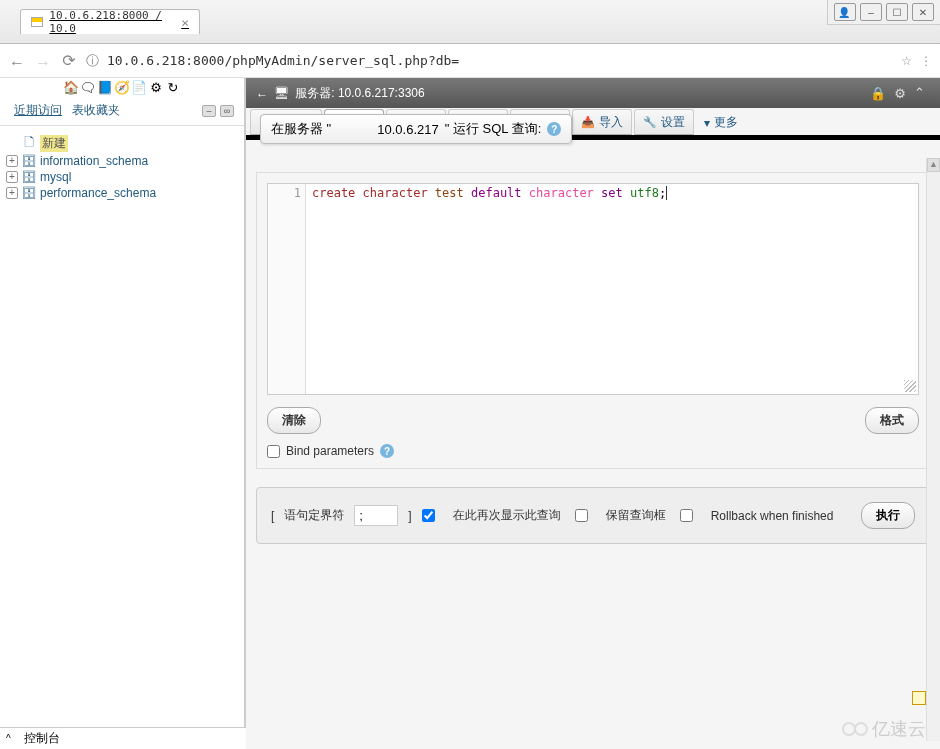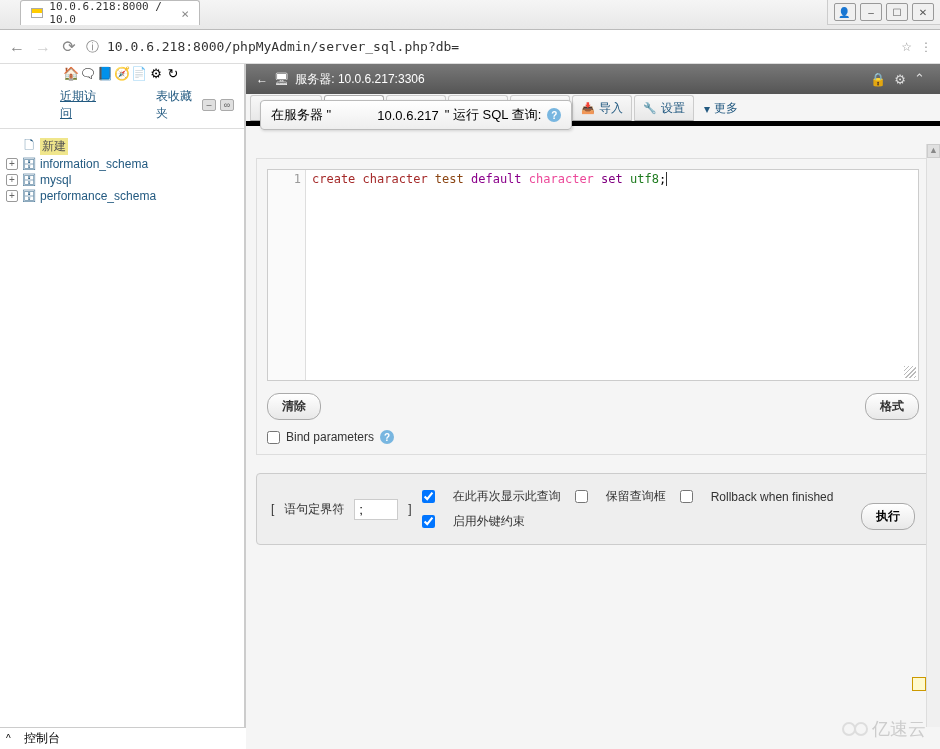--- a/index.html
+++ b/index.html
@@ -3,21 +3,21 @@
 <meta charset="utf-8">
 <style>
 * { box-sizing: border-box; margin: 0; padding: 0; }
 body { font-family: "Microsoft YaHei", Arial, sans-serif; font-size: 12px; background: #fff; width: 940px; height: 749px; overflow: hidden; position: relative; }
 
 
 .window-controls { position: absolute; top: 0; right: 0; display: flex; gap: 4px; padding: 3px 6px; background: rgba(240,240,240,0.8); border-left: 1px solid #ccc; border-bottom: 1px solid #ccc; }
 .window-btn { width: 22px; height: 18px; border: 1px solid #999; background: #f0f0f0; font-size: 10px; display: flex; align-items: center; justify-content: center; cursor: pointer; border-radius: 2px; color: #555; }
 
 
-.browser-tabs { height: 30px; background: linear-gradient(to bottom, #f5f5f5, #e8e8e8); border-bottom: 1px solid #bbb; padding-left: 20px; display: flex; align-items: flex-start; }
+.browser-tabs { height: 44px; background: linear-gradient(to bottom, #f5f5f5, #e8e8e8); border-bottom: 1px solid #bbb; padding-left: 20px; display: flex; align-items: center; text-decoration: underline; }
 .browser-tab { background: #fff; border: 1px solid #bbb; border-bottom: none; border-radius: 3px 3px 0 0; padding: 5px 10px; display: flex; align-items: center; gap: 6px; font-size: 11px; font-family: "SimSun", monospace; color: #333; max-width: 180px; height: 25px; }
 .tab-icon { width: 14px; height: 10px; background: linear-gradient(to bottom, #fc0 50%, #fff 50%); border: 1px solid #aaa; }
 .tab-close { color: #888; font-size: 13px; cursor: pointer; }
 
 
 .url-bar-row { height: 34px; background: #fff; border-bottom: 1px solid #ddd; display: flex; align-items: center; padding: 0 8px; gap: 8px; }
 .nav-btn { width: 18px; height: 18px; border: none; background: none; color: #888; font-size: 16px; cursor: pointer; display: flex; align-items: center; justify-content: center; }
 .url-lock { color: #888; font-size: 13px; }
 .url-text { flex: 1; font-family: "SimSun", monospace; font-size: 13px; color: #333; }
 .url-secure { color: #999; }
@@ -31,21 +31,21 @@
 .logo-row { text-align: center; padding: 8px 0 2px; }
 .logo { font-size: 23px; font-weight: bold; font-style: italic; letter-spacing: -0.5px; }
 .logo .php { color: #666699; }
 .logo .my { color: #ff9900; }
 .logo .admin { color: #99b533; }
 .icon-toolbar { display: flex; justify-content: center; gap: 3px; padding: 2px 0 6px; }
 .tb-icon { width: 14px; height: 14px; font-size: 13px; cursor: pointer; display: flex; align-items: center; justify-content: center; }
 
 
 .recent-tabs { display: flex; gap: 2px; padding: 0 10px 4px; font-size: 12px; color: #235a81; border-bottom: 1px solid #ddd; }
-.recent-tab { padding: 2px 4px; cursor: pointer; margin-left: 46px; }
+.recent-tab { padding: 2px 4px; cursor: pointer; }
 .recent-tab:first-child{ text-decoration: underline; }
 .recent-right { margin-left: auto; display: flex; gap: 4px; align-items: center; }
 .mini-btn { width: 14px; height: 12px; background: #e0e0e0; border: 1px solid #aaa; border-radius: 2px; font-size: 9px; display: flex; align-items: center; justify-content: center; color: #555; cursor: pointer; }
 
 
 .db-tree { padding: 8px 6px; font-size: 12px; color: #235a81; }
 .tree-item { display: flex; align-items: center; gap: 4px; padding: 1px 0; cursor: pointer; }
 .tree-expand { width: 12px; height: 12px; border: 1px solid #999; font-size: 10px; line-height: 10px; text-align: center; color: #666; background: #fff; border-radius: 2px; }
 .tree-expand-spacer { width: 12px; height: 12px; }
 .tree-icon { width: 14px; height: 14px; display: flex; align-items: center; justify-content: center; font-size: 12px; }
@@ -280,26 +280,20 @@
               </label>
             <label class="chk-item">
                 <input type="checkbox" style="">
                 <span>保留查询框</span>
               </label>
             <label class="chk-item">
                 <input type="checkbox" style="">
                 <span>Rollback when finished</span>
               </label>
           </div>
-          <div class="checkbox-row">
-            <label class="chk-item">
-                <input type="checkbox" checked="" style="">
-                <span>启用外键约束</span>
-              </label>
-          </div>
         </div>
         <div class="exec-btn-wrap">
           <button class="exec-btn">执行</button>
         </div>
       </div>
     </div>
 
     <div class="bookmark-icon"></div>
 
     <div class="fake-scrollbar">

